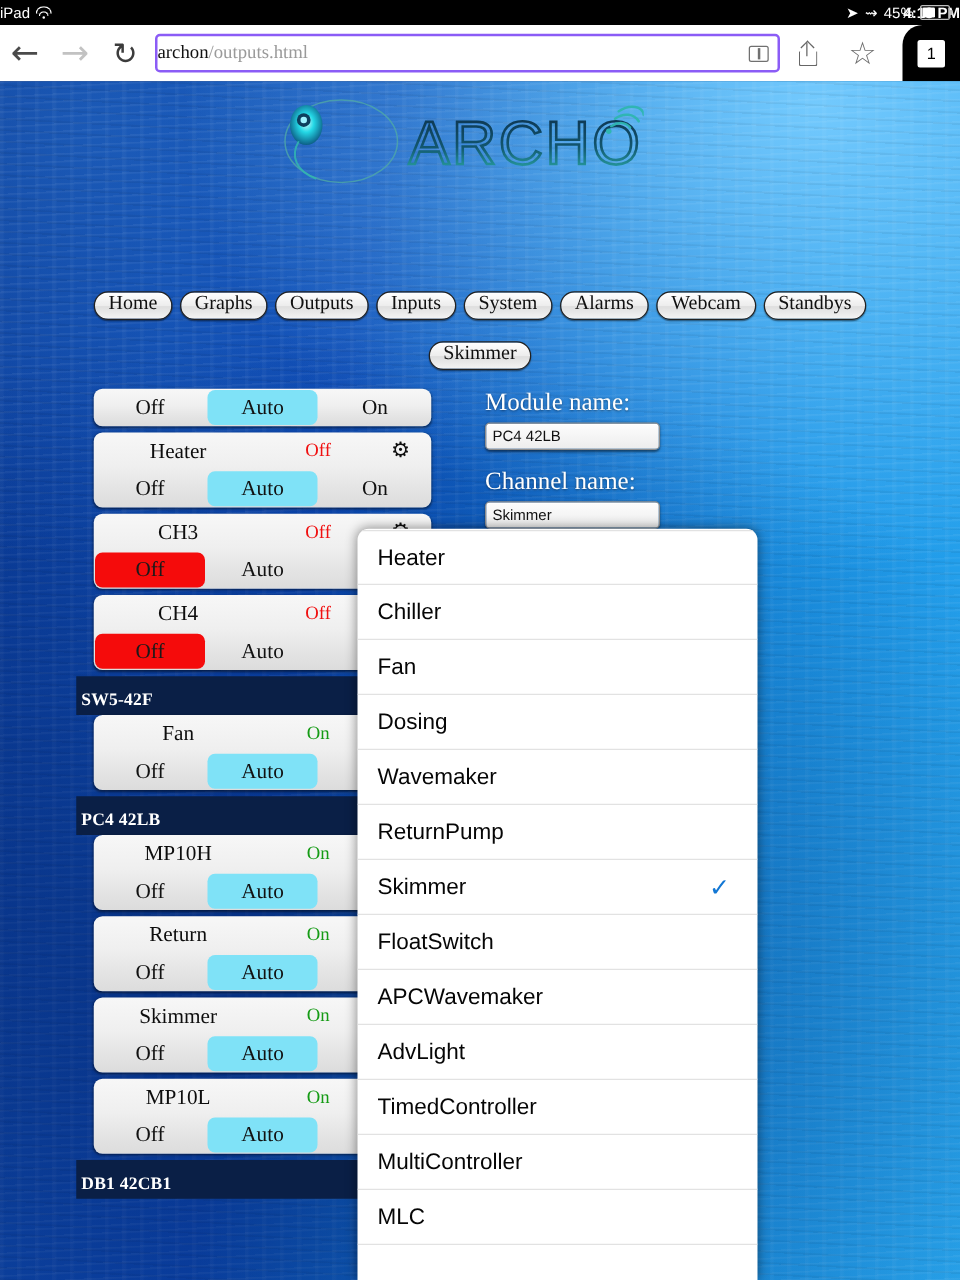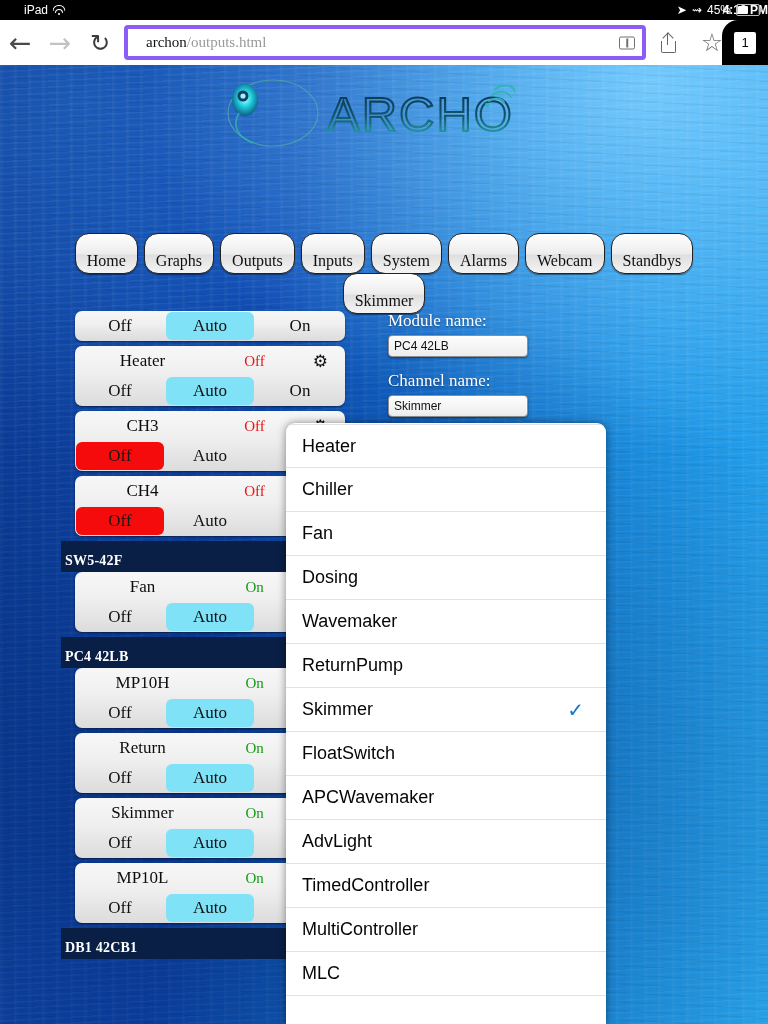--- a/index.html
+++ b/index.html
@@ -11,21 +11,21 @@
   }
   .screen{position:relative;width:768px;height:1024px;overflow:hidden;}
 
   
   .statusbar{
     position:absolute;left:0;top:0;width:768px;height:20px;
     background:#000;color:#fff;
     font-family:"Liberation Sans", sans-serif;font-size:12px;
     display:flex;align-items:center;
   }
-  .sb-left{display:flex;align-items:center;gap:5px;padding-left:24px;}
+  .sb-left{display:flex;align-items:center;gap:5px;padding-left:0;}
   .sb-center{position:absolute;left:0;right:0;text-align:right;font-size:12px;font-weight:bold;}
   .sb-right{position:absolute;right:8px;display:flex;align-items:center;gap:5px;}
   .sb-label{font-size:12px;}
   .wifi-ico{display:inline-block;width:12px;height:10px;position:relative;}
   .wifi-ico i{position:absolute;border:1.2px solid #fff;border-bottom:none;border-radius:50% 50% 0 0 / 100% 100% 0 0;left:50%;transform:translateX(-50%);}
   .wifi-ico i:nth-child(1){width:11px;height:5.5px;bottom:4px;}
   .wifi-ico i:nth-child(2){width:6px;height:3px;bottom:2.4px;}
   .wifi-ico i:nth-child(3){width:2px;height:2px;bottom:0;background:#fff;border-radius:50%;border:none;}
   .loc-ico{font-size:12px;line-height:1;transform:rotate(0deg);}
   .bt-ico{font-size:12px;line-height:1;}
@@ -44,22 +44,22 @@
     content:"";position:absolute;left:0;right:0;top:0;height:45px;background:#fff;
     border-top-left-radius:0;
   }
   .tb-inner{position:relative;display:flex;align-items:center;width:100%;height:45px;}
   .nav-btn{width:40px;height:45px;display:flex;align-items:center;justify-content:center;color:#4a4a4a;}
   .nav-btn.dim{color:#c2c2c2;}
   .arrow-l,.arrow-r{font-size:27px;line-height:1;font-family:"DejaVu Sans",sans-serif;}
   .reload{font-size:24px;line-height:1;font-family:"DejaVu Sans",sans-serif;color:#3c3c3c;}
   .urlbar{
     flex:0 0 auto;width:490px;height:27px;margin-left:4px;
-    border:4px solid #8b5cf6;border-radius:4px;background:#fff;
-    display:flex;align-items:center;padding:0 6px 0 18px;position:relative;
+    border:2px solid #8b5cf6;border-radius:4px;background:#fff;
+    display:flex;align-items:center;padding:0 6px 0 0;position:relative;
   }
   .urltext{font-family:"Liberation Serif",serif;font-size:15px;color:#121212;white-space:nowrap;}
   .urltext .dim{color:#9a9a9a;}
   .book-ico{position:absolute;right:7px;top:50%;transform:translateY(-50%);
     width:16px;height:13px;border:1.5px solid #707070;border-radius:2px;box-sizing:border-box;}
   .book-ico:after{content:"";position:absolute;left:50%;top:1px;bottom:1px;width:1.5px;background:#707070;transform:translateX(-50%);}
   .tb-icon{width:44px;height:45px;display:flex;align-items:center;justify-content:center;color:#5c5c5c;}
   .share-ico{width:15px;height:20px;position:relative;}
   .share-ico .box{position:absolute;left:0;bottom:0;width:15px;height:12px;border:1.6px solid #666;border-top:none;box-sizing:border-box;border-radius:0 0 2px 2px;}
   .share-ico .up{position:absolute;left:6.2px;top:1px;width:1.6px;height:11px;background:#666;}
@@ -102,21 +102,21 @@
   .logo-wrap{position:absolute;left:0;top:10px;width:768px;height:80px;}
   .logo{position:absolute;left:215px;top:2px;width:300px;height:76px;}
   .logo svg{display:block;}
 
   
   .nav1{position:absolute;left:0;top:168px;width:768px;display:flex;justify-content:center;gap:6px;}
   .nav2{position:absolute;left:0;top:208px;width:768px;display:flex;justify-content:center;}
   .pill{
     background:linear-gradient(#ffffff,#ececec 52%,#dedede 53%,#f4f4f4);
     border:1px solid #222;border-radius:14px;
-    padding:18px 11px 3px;
+    padding:0 11px 3px;
     font-family:"Liberation Serif",serif;font-size:16px;color:#101010;
     line-height:1.15;
     box-shadow:0 1px 1px rgba(0,0,0,.45);
     white-space:nowrap;cursor:pointer;
   }
 
   
   .left-col{position:absolute;left:61px;top:246px;width:284px;}
   .grp-header{
     background:#0a1f46;color:#fff;font-weight:bold;font-size:14px;
@@ -150,21 +150,21 @@
     flex:1;display:flex;align-items:center;justify-content:center;
     font-family:"Liberation Serif",serif;font-size:17px;color:#111;
     cursor:pointer;border-radius:6px;margin:1px;
   }
   .seg.sel-auto{background:#7fe2f7;}
   .seg.sel-off{background:#f50b0b;color:#1a1a1a;}
 
   
   .form-col{position:absolute;left:388px;top:246px;width:230px;}
   .flabel{
-    font-family:"Liberation Serif",serif;font-size:17px;color:#fff;
+    font-family:"Liberation Serif",serif;font-size:20px;color:#fff;
     text-shadow:0 1px 2px rgba(0,0,0,.45);
     margin-bottom:4px;
   }
   .ftext{
     width:140px;height:22px;box-sizing:border-box;
     background:linear-gradient(#fdfdfd,#ededed);
     border:1px solid #8e8e8e;border-radius:4px;
     box-shadow:0 1px 2px rgba(0,0,0,.5), inset 0 1px 0 #fff;
     font-family:"Liberation Sans",sans-serif;font-size:12px;color:#111;
     padding:0 5px;margin-bottom:14px;display:flex;align-items:center;

